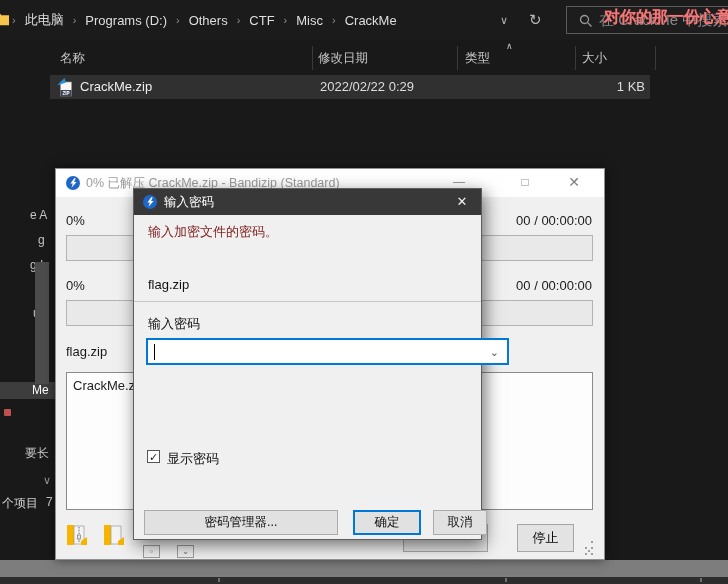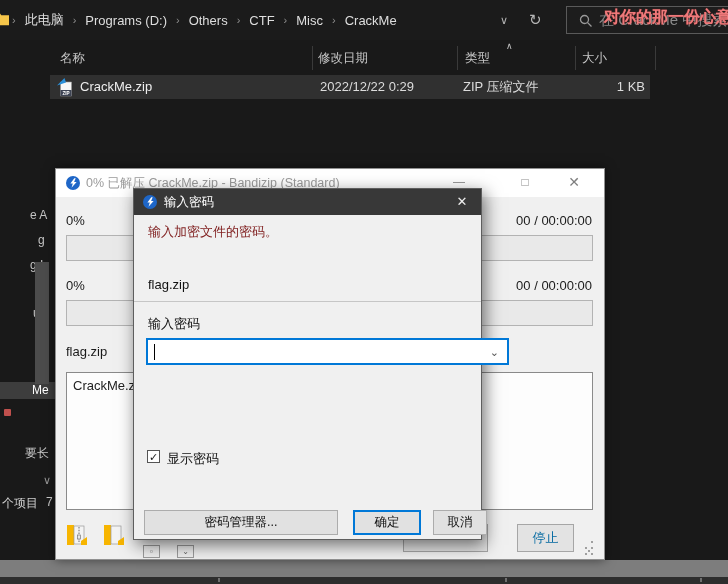--- a/index.html
+++ b/index.html
@@ -55,21 +55,21 @@
   .bz-max  { position:absolute; left:460px; top:0; width:18px; text-align:center; line-height:26px; color:#8e8e8e; font-size:12px; }
   .bz-close{ position:absolute; left:508px; top:0; width:20px; text-align:center; line-height:26px; color:#7e7e7e; font-size:14px; }
   .bz-pct  { position:absolute; left:10px; font-size:13px; color:#1a1a1a; }
   .bz-time { position:absolute; right:12px; font-size:13px; color:#1a1a1a; }
   .bz-bar  { position:absolute; left:10px; width:527px; height:26px; background:#e9e9e9; border:1px solid #b3b3b3; }
   .bz-file { position:absolute; left:10px; top:175px; font-size:13px; color:#1a1a1a; }
   .bz-list { position:absolute; left:10px; top:203px; width:527px; height:138px; background:#fdfdfd; border:1px solid #8a8a8a; }
   .bz-list-item { position:absolute; left:6px; top:5px; font-size:13px; color:#222; }
   .bz-folderbtn { position:absolute; top:352px; width:28px; height:26px; cursor:pointer; }
   .bz-widget { position:absolute; top:376px; height:13px; background:#efefef; border:1px solid #9b9b9b; font-size:8px; color:#666; text-align:center; line-height:11px; }
-  .bz-btn { position:absolute; top:355px; height:28px; background:#e3e3e3; border:1px solid #a6a6a6; font-size:13px; color:#0369a1; text-align:center; line-height:26px; }
+  .bz-btn { position:absolute; top:355px; height:28px; background:#e3e3e3; border:1px solid #a6a6a6; font-size:13px; color:#000000; text-align:center; line-height:26px; }
   .bz-grip { position:absolute; left:529px; top:378px; width:2px; height:2px; background:#9f9f9f; box-shadow:6px 0 #9f9f9f, 6px -6px #9f9f9f, 0 6px #9f9f9f, 6px 6px #9f9f9f, 3px 3px #9f9f9f; }
 
   
   .dlg { position:absolute; left:133px; top:188px; width:349px; height:352px; background:#f0f0f0; border:1px solid #5e5e5e; box-shadow:3px 5px 16px rgba(0,0,0,.55); z-index:20; }
   .dlg-titlebar { position:absolute; left:0; top:0; width:100%; height:26px; background:#383838; }
   .dlg-logo { position:absolute; left:9px; top:6px; }
   .dlg-title { position:absolute; left:30px; top:0; line-height:26px; font-size:12.5px; color:#ffffff; }
   .dlg-close { position:absolute; right:8px; top:0; width:22px; text-align:center; line-height:26px; color:#eeeeee; font-size:13px; cursor:pointer; }
   .dlg-msg { position:absolute; left:14px; top:34px; font-size:13px; color:#7f1d1d; }
   .dlg-fname { position:absolute; left:14px; top:88px; font-size:13px; color:#111; }
@@ -132,22 +132,21 @@
   <div class="col-div" style="left:655px"></div>
 
   <div class="filerow">
     <svg class="fr-icon" width="19" height="20" viewBox="0 0 19 20">
       <path d="M4.5 5 h11 v14 h-11 Z" fill="#f7f7f7" stroke="#999" stroke-width="0.6"></path>
       <path d="M4.5 13 h11 v6 h-11 Z" fill="#3e4454"></path>
       <text x="10" y="18" font-size="4.6" font-weight="bold" fill="#ffffff" text-anchor="middle">ZIP</text>
       <path d="M1 8.5 L8.5 1 L10 5.5 Z" fill="#2b8fd8"></path>
     </svg>
     <span class="fr-name">CrackMe.zip</span>
-    <span class="fr-date">2022/12/22 0:29</span>
-    <span class="fr-type">ZIP 压缩文件</span>
+    <span class="fr-date">2022/02/22 0:29</span>
     <span class="fr-size">1 KB</span>
   </div>
 
   <span class="frag" style="left:30px; top:208px">e A</span>
   <span class="frag" style="left:38px; top:233px">g</span>
   <span class="frag" style="left:30px; top:258px">g Ir</span>
   <span class="frag" style="left:42px; top:282px">e</span>
   <span class="frag" style="left:33px; top:306px">ue</span>
   <span class="frag" style="left:37px; top:329px">rt</span>
   <div class="nav-selected">

